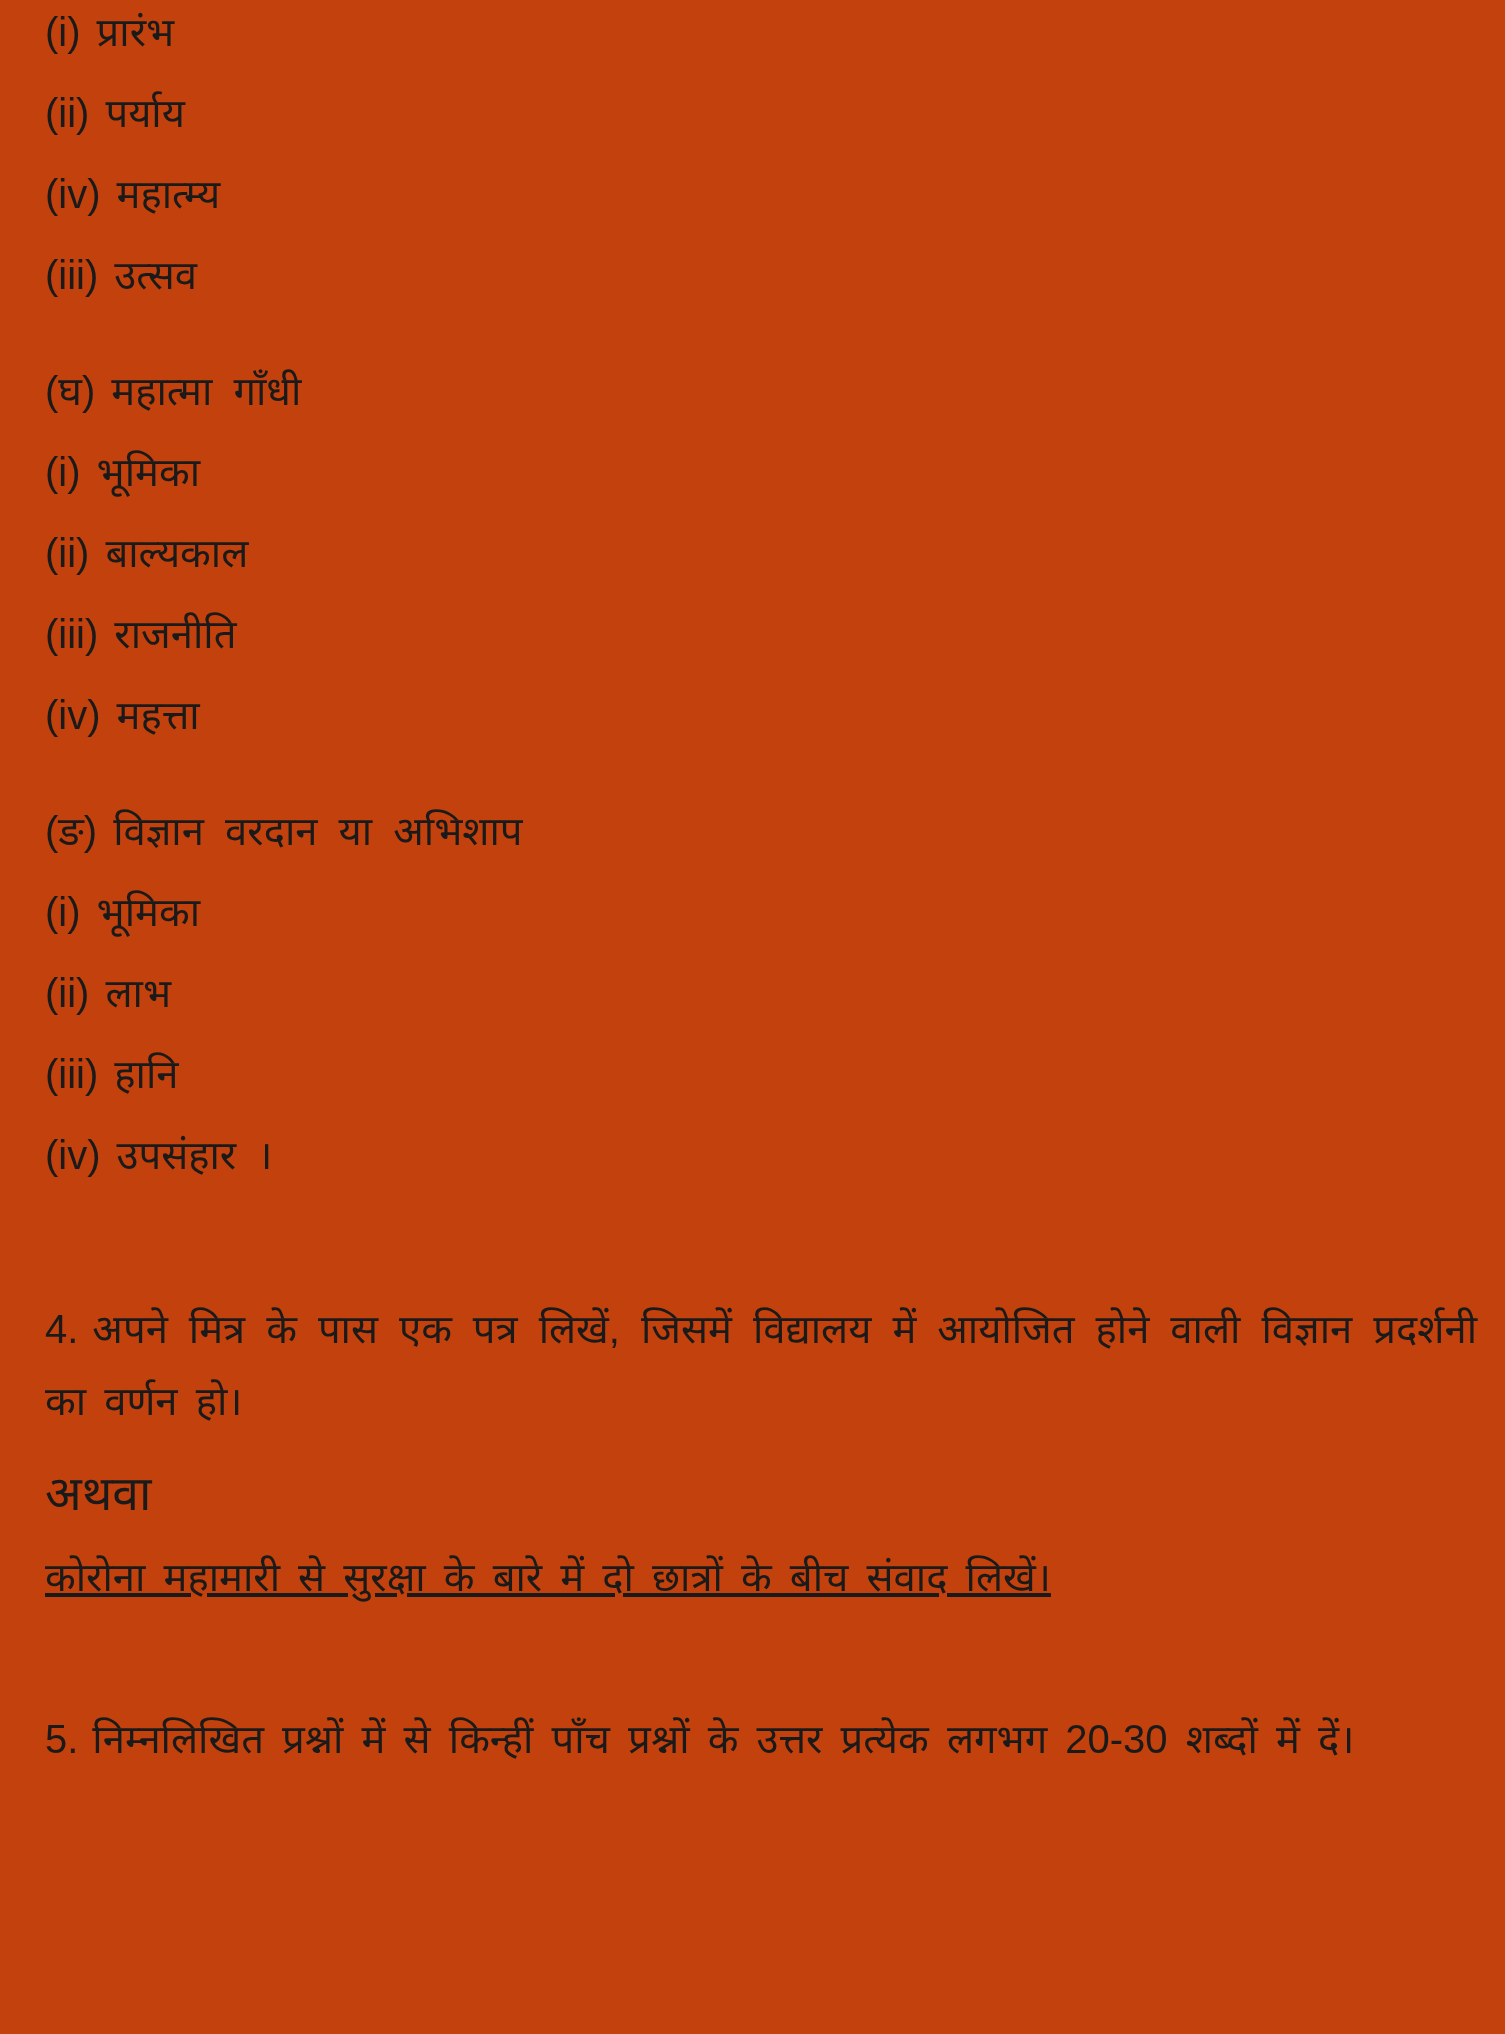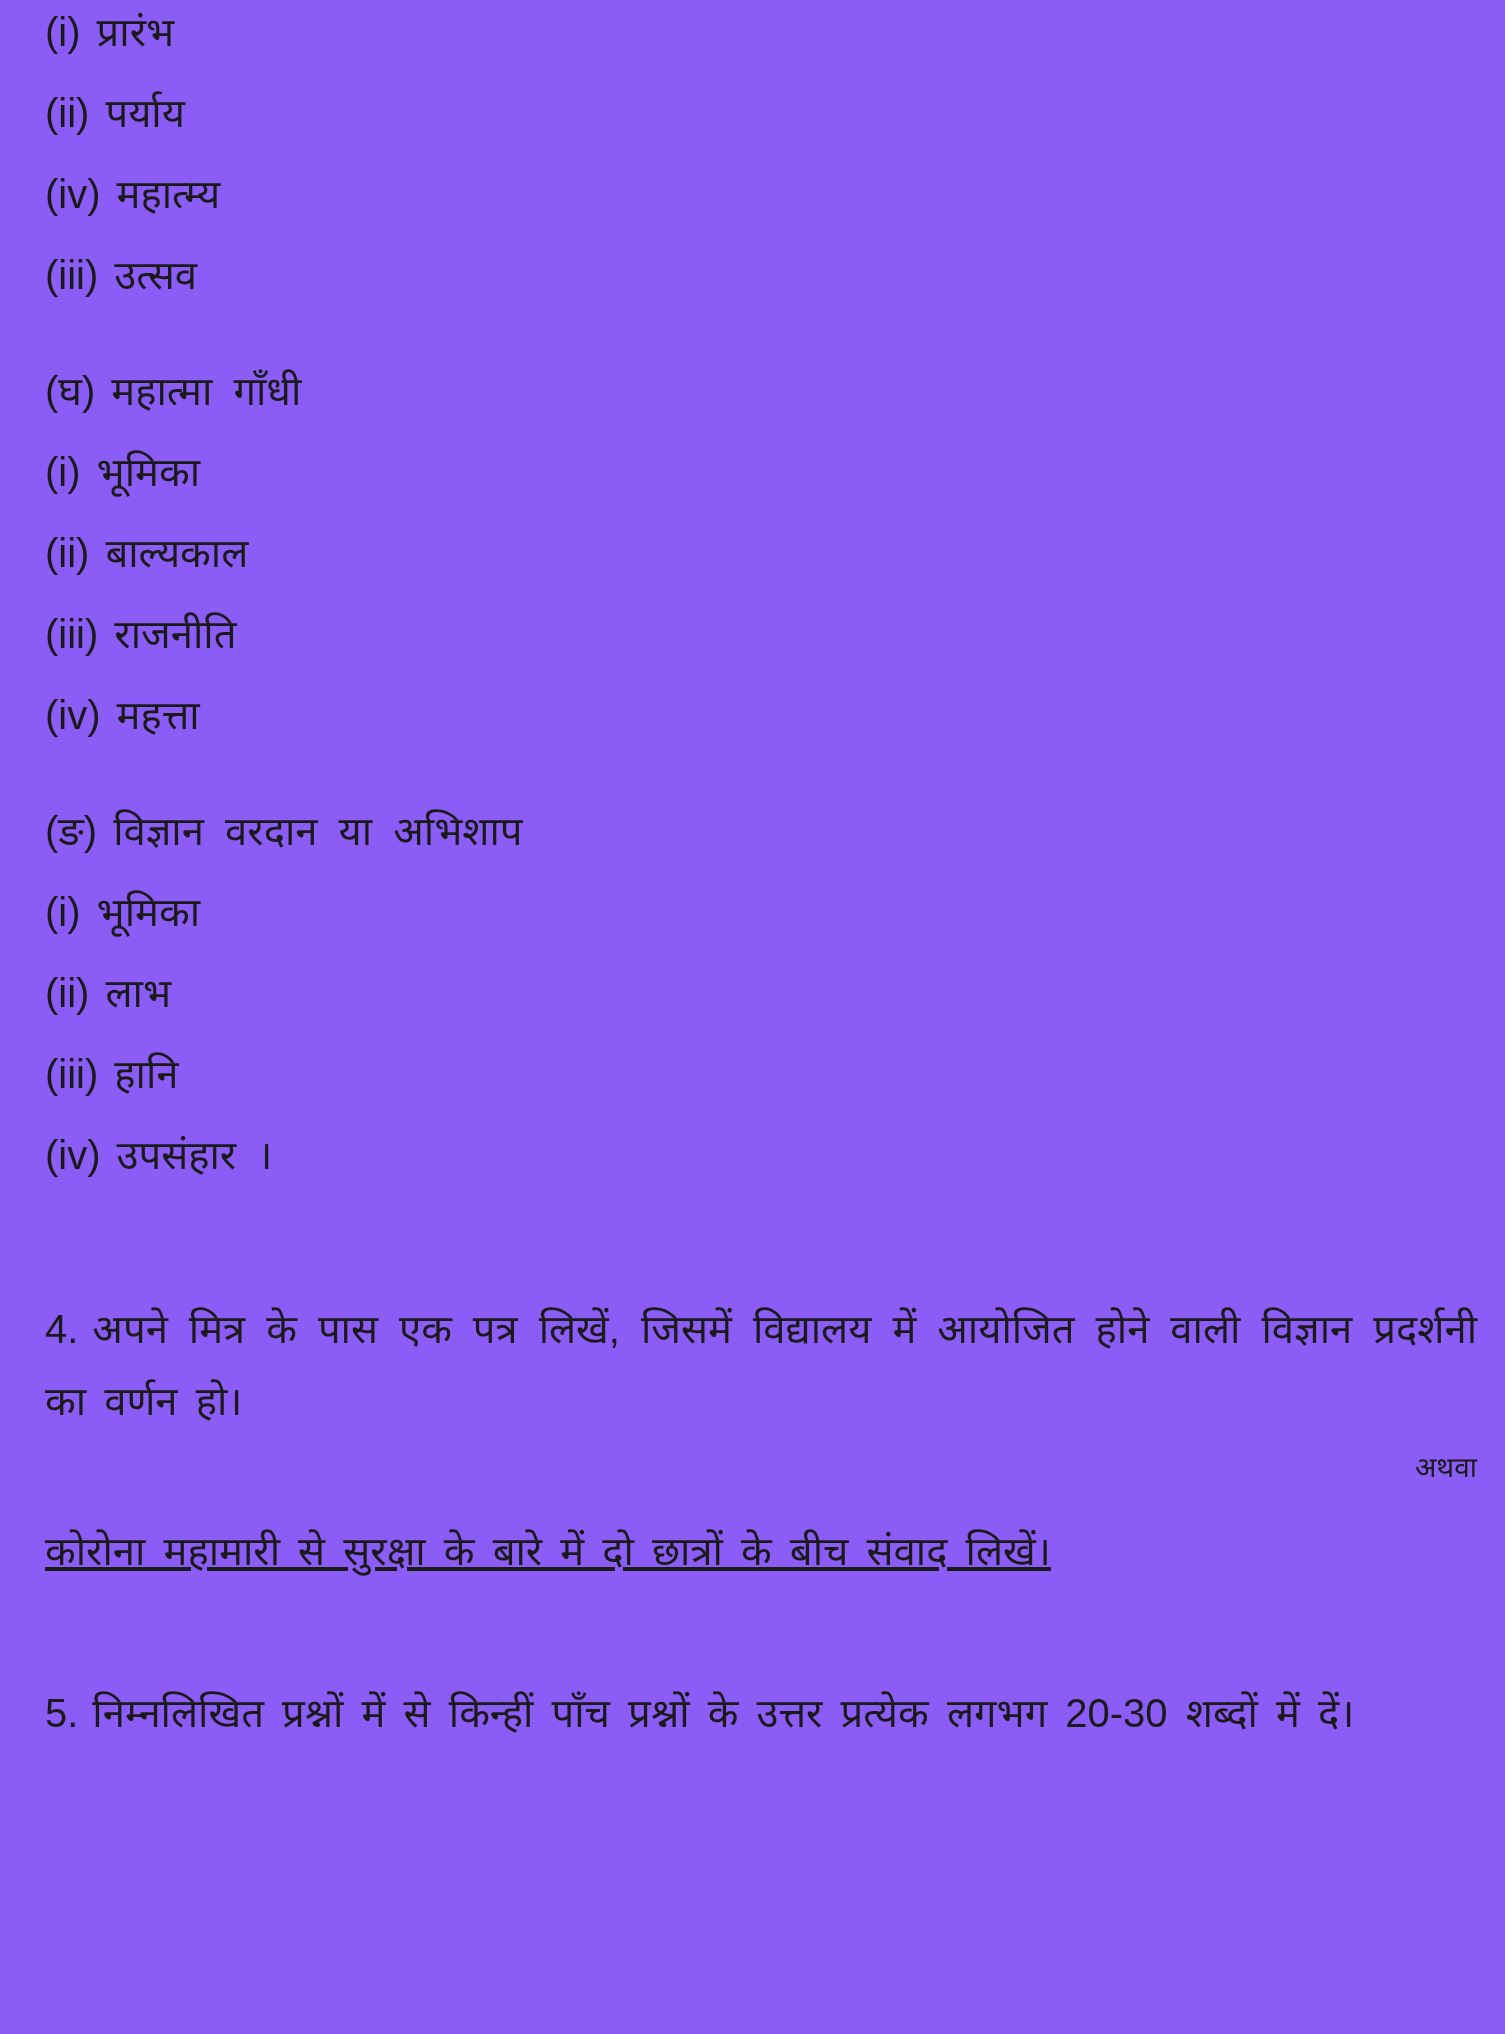--- a/index.html
+++ b/index.html
@@ -1,21 +1,21 @@
 <!DOCTYPE html>
 <html><head>
 <meta charset="utf-8">
 <style>
   html, body { margin: 0; padding: 0; background: #ffffff; }
   .page {
     position: relative;
     width: 1505px;
     height: 2034px;
     box-sizing: border-box;
-    background: #8b5cf6;
+    background: #c2410c;
     color: #1a1a1a;
     font-family: "Liberation Sans", "DejaVu Sans", sans-serif;
     padding: 6px 28px 0 45px;
     overflow: hidden;
   }
   .line {
     font-size: 40px;
     line-height: 52px;
     margin: 0 0 29px 0;
     white-space: nowrap;
@@ -27,24 +27,24 @@
     font-size: 40px;
     line-height: 72px;
     margin: 0;
     text-align: justify;
     word-spacing: 7px;
     color: #1a1a1a;
   }
   .qnum { margin-right: 14px; }
   .q4    { margin-top: 112px; }
   .or-label {
-    font-size: 28px;
+    font-size: 48px;
     line-height: 52px;
-    text-align: right;
-    margin-top: 5px;
+    text-align: left;
+    margin-top: 31px;
     word-spacing: 7px;
   }
   .q4alt { margin-top: 21px; text-decoration: underline; }
   .q5    { margin-top: 90px; }
 </style>
 </head>
 <body>
 
 <div class="page">
 

